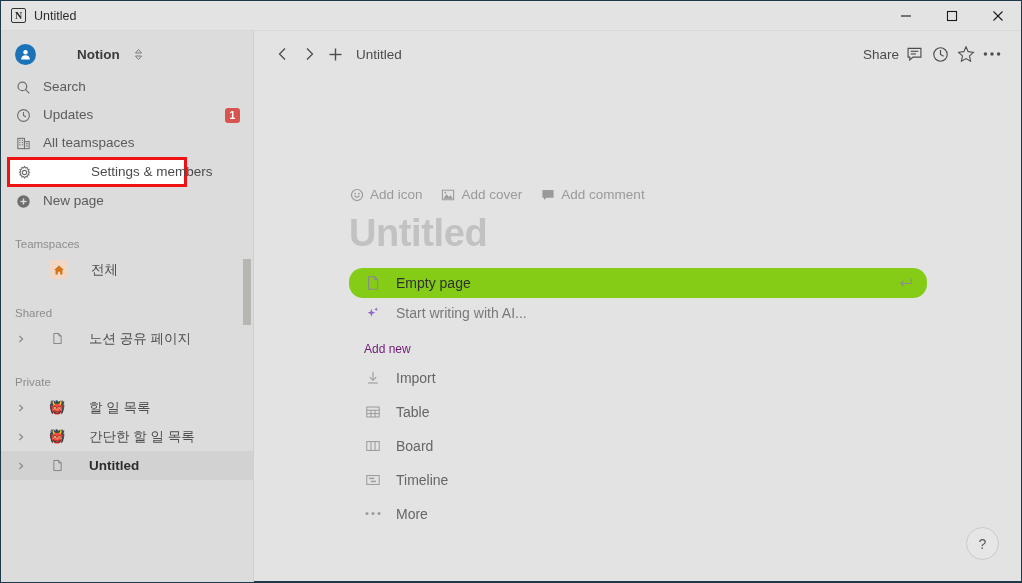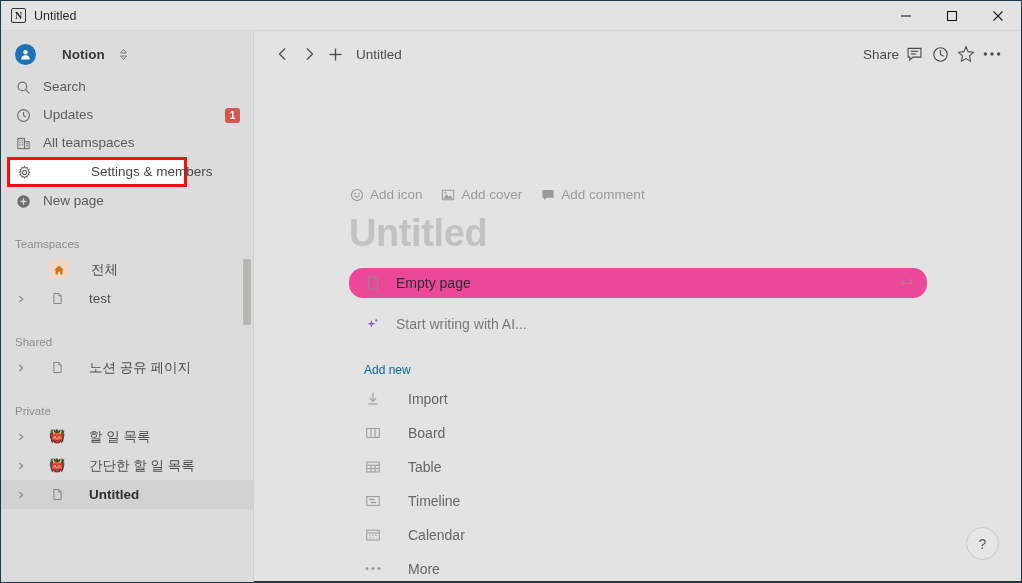--- a/index.html
+++ b/index.html
@@ -77,21 +77,21 @@
     gap: 10px;
   }
   .avatar {
     width: 21px; height: 21px; border-radius: 50%;
     background: #1a73b8;
     display: flex; align-items: center; justify-content: center;
     flex-shrink: 0;
   }
   .ws-name {
     font-size: 13.5px; font-weight: bold; color: #3b3b3b;
-    margin-left: 16px;
+    margin-left: 31px;
   }
   .ws-chevrons { margin-left: 4px; display: flex; align-items: center; color: #7a7a7a; }
 
   .nav-item {
     height: 28px;
     display: flex; align-items: center;
     padding: 0 14px;
     gap: 11px;
     position: relative;
     color: #5b5b5b;
@@ -240,40 +240,40 @@
   .opt-row {
     height: 30px;
     display: flex; align-items: center;
     gap: 14px;
     padding-left: 15px;
     width: 578px;
     font-size: 14px;
     color: #555;
     position: relative;
   }
-  .opt-row.hl { background: #ec4899; border-radius: 14px; color: #2f2f2f; }
+  .opt-row.hl { background: #84cc16; border-radius: 14px; color: #2f2f2f; }
   .opt-row .ico {
     width: 18px; height: 18px; flex-shrink: 0;
     display: flex; align-items: center; justify-content: center;
     color: #8b8b8b;
   }
   .opt-row .enter-ico {
     position: absolute; right: 14px;
     color: #8e8e8e;
     display: flex; align-items: center;
   }
-  #ai-row { color: #797979; margin-top: 11px; }
+  #ai-row { color: #797979; }
   #ai-row .ico { color: #8b63c9; }
   #addnew-label {
-    font-size: 12px; color: #0369a1;
-    margin: 24px 0 5px 15px;
+    font-size: 12px; color: #701a75;
+    margin: 14px 0 5px 15px;
   }
   .add-row {
     height: 34px;
-    display: flex; align-items: center; gap: 26px;
+    display: flex; align-items: center; gap: 14px;
     padding-left: 15px;
     font-size: 14px; color: #666;
   }
   .add-row .ico {
     width: 18px; height: 18px; flex-shrink: 0;
     display: flex; align-items: center; justify-content: center;
     color: #9b9b9b;
   }
 
   #help-btn {
@@ -409,34 +409,20 @@
           <svg width="8" height="8" viewBox="0 0 8 8" fill="none" stroke="currentColor" stroke-width="1.2">
               <path d="M2.4 1 L5.6 4 L2.4 7"></path>
             </svg>
         </span>
         <span class="home-ico">
           <svg width="12" height="12" viewBox="0 0 16 16" fill="currentColor">
             <path d="M8 2 L14.5 8 L12.6 8 L12.6 14 L9.5 14 L9.5 10.2 L6.5 10.2 L6.5 14 L3.4 14 L3.4 8 L1.5 8 Z"></path>
           </svg>
         </span>
         <span class="tlbl">전체</span>
-      </div>
-      <div class="tree-item">
-        <span class="chev">
-          <svg width="8" height="8" viewBox="0 0 8 8" fill="none" stroke="currentColor" stroke-width="1.2">
-              <path d="M2.4 1 L5.6 4 L2.4 7"></path>
-            </svg>
-        </span>
-        <span class="page-ico">
-          <svg width="13" height="13" viewBox="0 0 16 16" fill="none" stroke="currentColor" stroke-width="1.15">
-            <path d="M3.5 1.8 H9.6 L12.5 4.8 V14.2 H3.5 Z"></path>
-              <path d="M9.6 1.8 V4.8 H12.5"></path>
-          </svg>
-        </span>
-        <span class="tlbl">test</span>
       </div>
 
       <div class="spacer-gap"></div>
 
       <div class="section-label">Shared</div>
       <div class="tree-item">
         <span class="chev">
           <svg width="8" height="8" viewBox="0 0 8 8" fill="none" stroke="currentColor" stroke-width="1.2">
               <path d="M2.4 1 L5.6 4 L2.4 7"></path>
             </svg>
@@ -613,65 +599,51 @@
               <path d="M9 2 V11.4"></path>
                 <path d="M5.4 8 L9 11.6 L12.6 8"></path>
                 <line x1="3.5" y1="14.6" x2="14.5" y2="14.6"></line>
             </svg>
           </span>
           <span>Import</span>
         </div>
         <div class="add-row">
           <span class="ico">
             <svg width="16" height="16" viewBox="0 0 18 18" fill="none" stroke="currentColor" stroke-width="1.15">
-              <rect x="2" y="4" width="14" height="10"></rect>
-              <line x1="6.7" y1="4" x2="6.7" y2="14"></line>
-                <line x1="11.3" y1="4" x2="11.3" y2="14"></line>
-            </svg>
-          </span>
-          <span>Board</span>
-        </div>
-        <div class="add-row">
-          <span class="ico">
-            <svg width="16" height="16" viewBox="0 0 18 18" fill="none" stroke="currentColor" stroke-width="1.15">
               <rect x="2" y="3.4" width="14" height="11.2"></rect>
               <line x1="2" y1="7" x2="16" y2="7"></line>
                 <line x1="2" y1="10.8" x2="16" y2="10.8"></line>
               <line x1="6.7" y1="7" x2="6.7" y2="14.6"></line>
                 <line x1="11.3" y1="7" x2="11.3" y2="14.6"></line>
             </svg>
           </span>
           <span>Table</span>
+        </div>
+        <div class="add-row">
+          <span class="ico">
+            <svg width="16" height="16" viewBox="0 0 18 18" fill="none" stroke="currentColor" stroke-width="1.15">
+              <rect x="2" y="4" width="14" height="10"></rect>
+              <line x1="6.7" y1="4" x2="6.7" y2="14"></line>
+                <line x1="11.3" y1="4" x2="11.3" y2="14"></line>
+            </svg>
+          </span>
+          <span>Board</span>
         </div>
         <div class="add-row">
           <span class="ico">
             <svg width="16" height="16" viewBox="0 0 18 18" fill="none" stroke="currentColor" stroke-width="1.15">
               <rect x="2" y="4" width="14" height="10"></rect>
               <line x1="4.6" y1="7.2" x2="10.4" y2="7.2" stroke-width="1.6"></line>
               <line x1="6.6" y1="10.6" x2="12.4" y2="10.6" stroke-width="1.6"></line>
             </svg>
           </span>
           <span>Timeline</span>
         </div>
         <div class="add-row">
           <span class="ico">
-            <svg width="16" height="16" viewBox="0 0 18 18" fill="none" stroke="currentColor" stroke-width="1.15">
-              <rect x="2" y="3.6" width="14" height="11"></rect>
-              <line x1="2" y1="6.8" x2="16" y2="6.8"></line>
-              <line x1="5" y1="9.4" x2="6.4" y2="9.4"></line>
-                <line x1="8.3" y1="9.4" x2="9.7" y2="9.4"></line>
-                <line x1="11.6" y1="9.4" x2="13" y2="9.4"></line>
-              <line x1="5" y1="12" x2="6.4" y2="12"></line>
-                <line x1="8.3" y1="12" x2="9.7" y2="12"></line>
-            </svg>
-          </span>
-          <span>Calendar</span>
-        </div>
-        <div class="add-row">
-          <span class="ico">
             <svg width="16" height="5" viewBox="0 0 16 5" fill="currentColor">
               <circle cx="2" cy="2.5" r="1.5"></circle>
                 <circle cx="8" cy="2.5" r="1.5"></circle>
                 <circle cx="14" cy="2.5" r="1.5"></circle>
             </svg>
           </span>
           <span>More</span>
         </div>
       </div>
 

